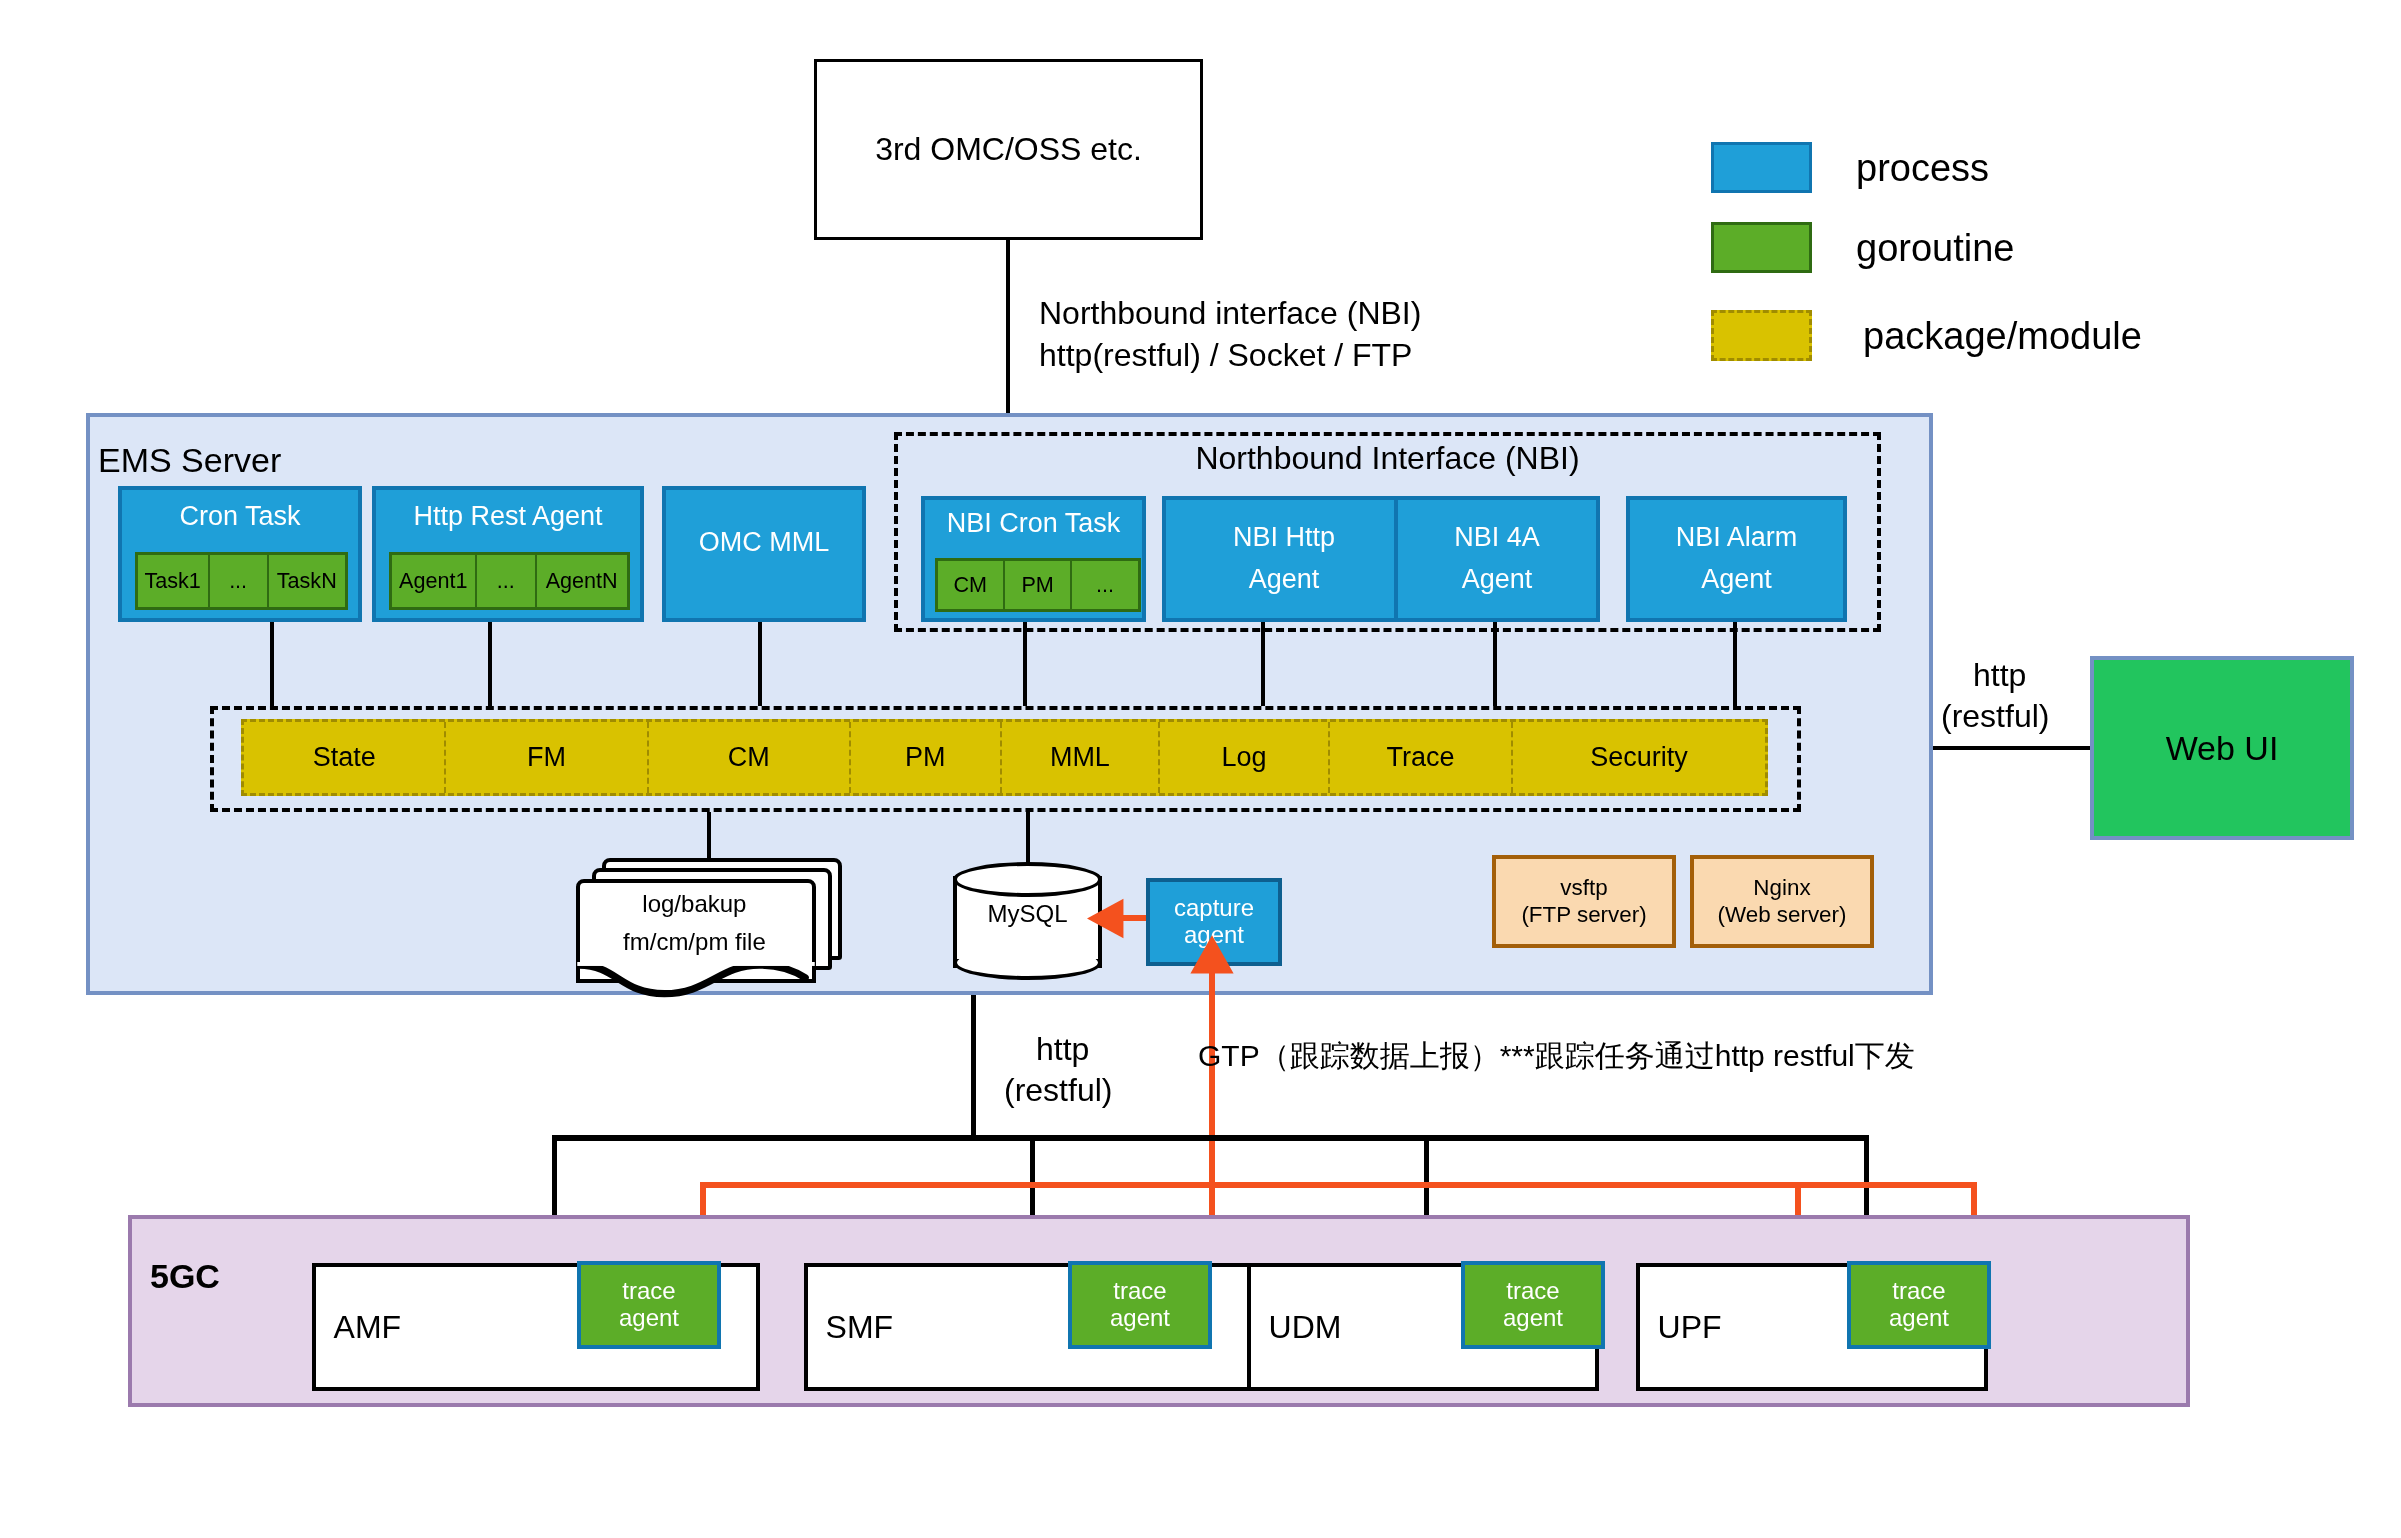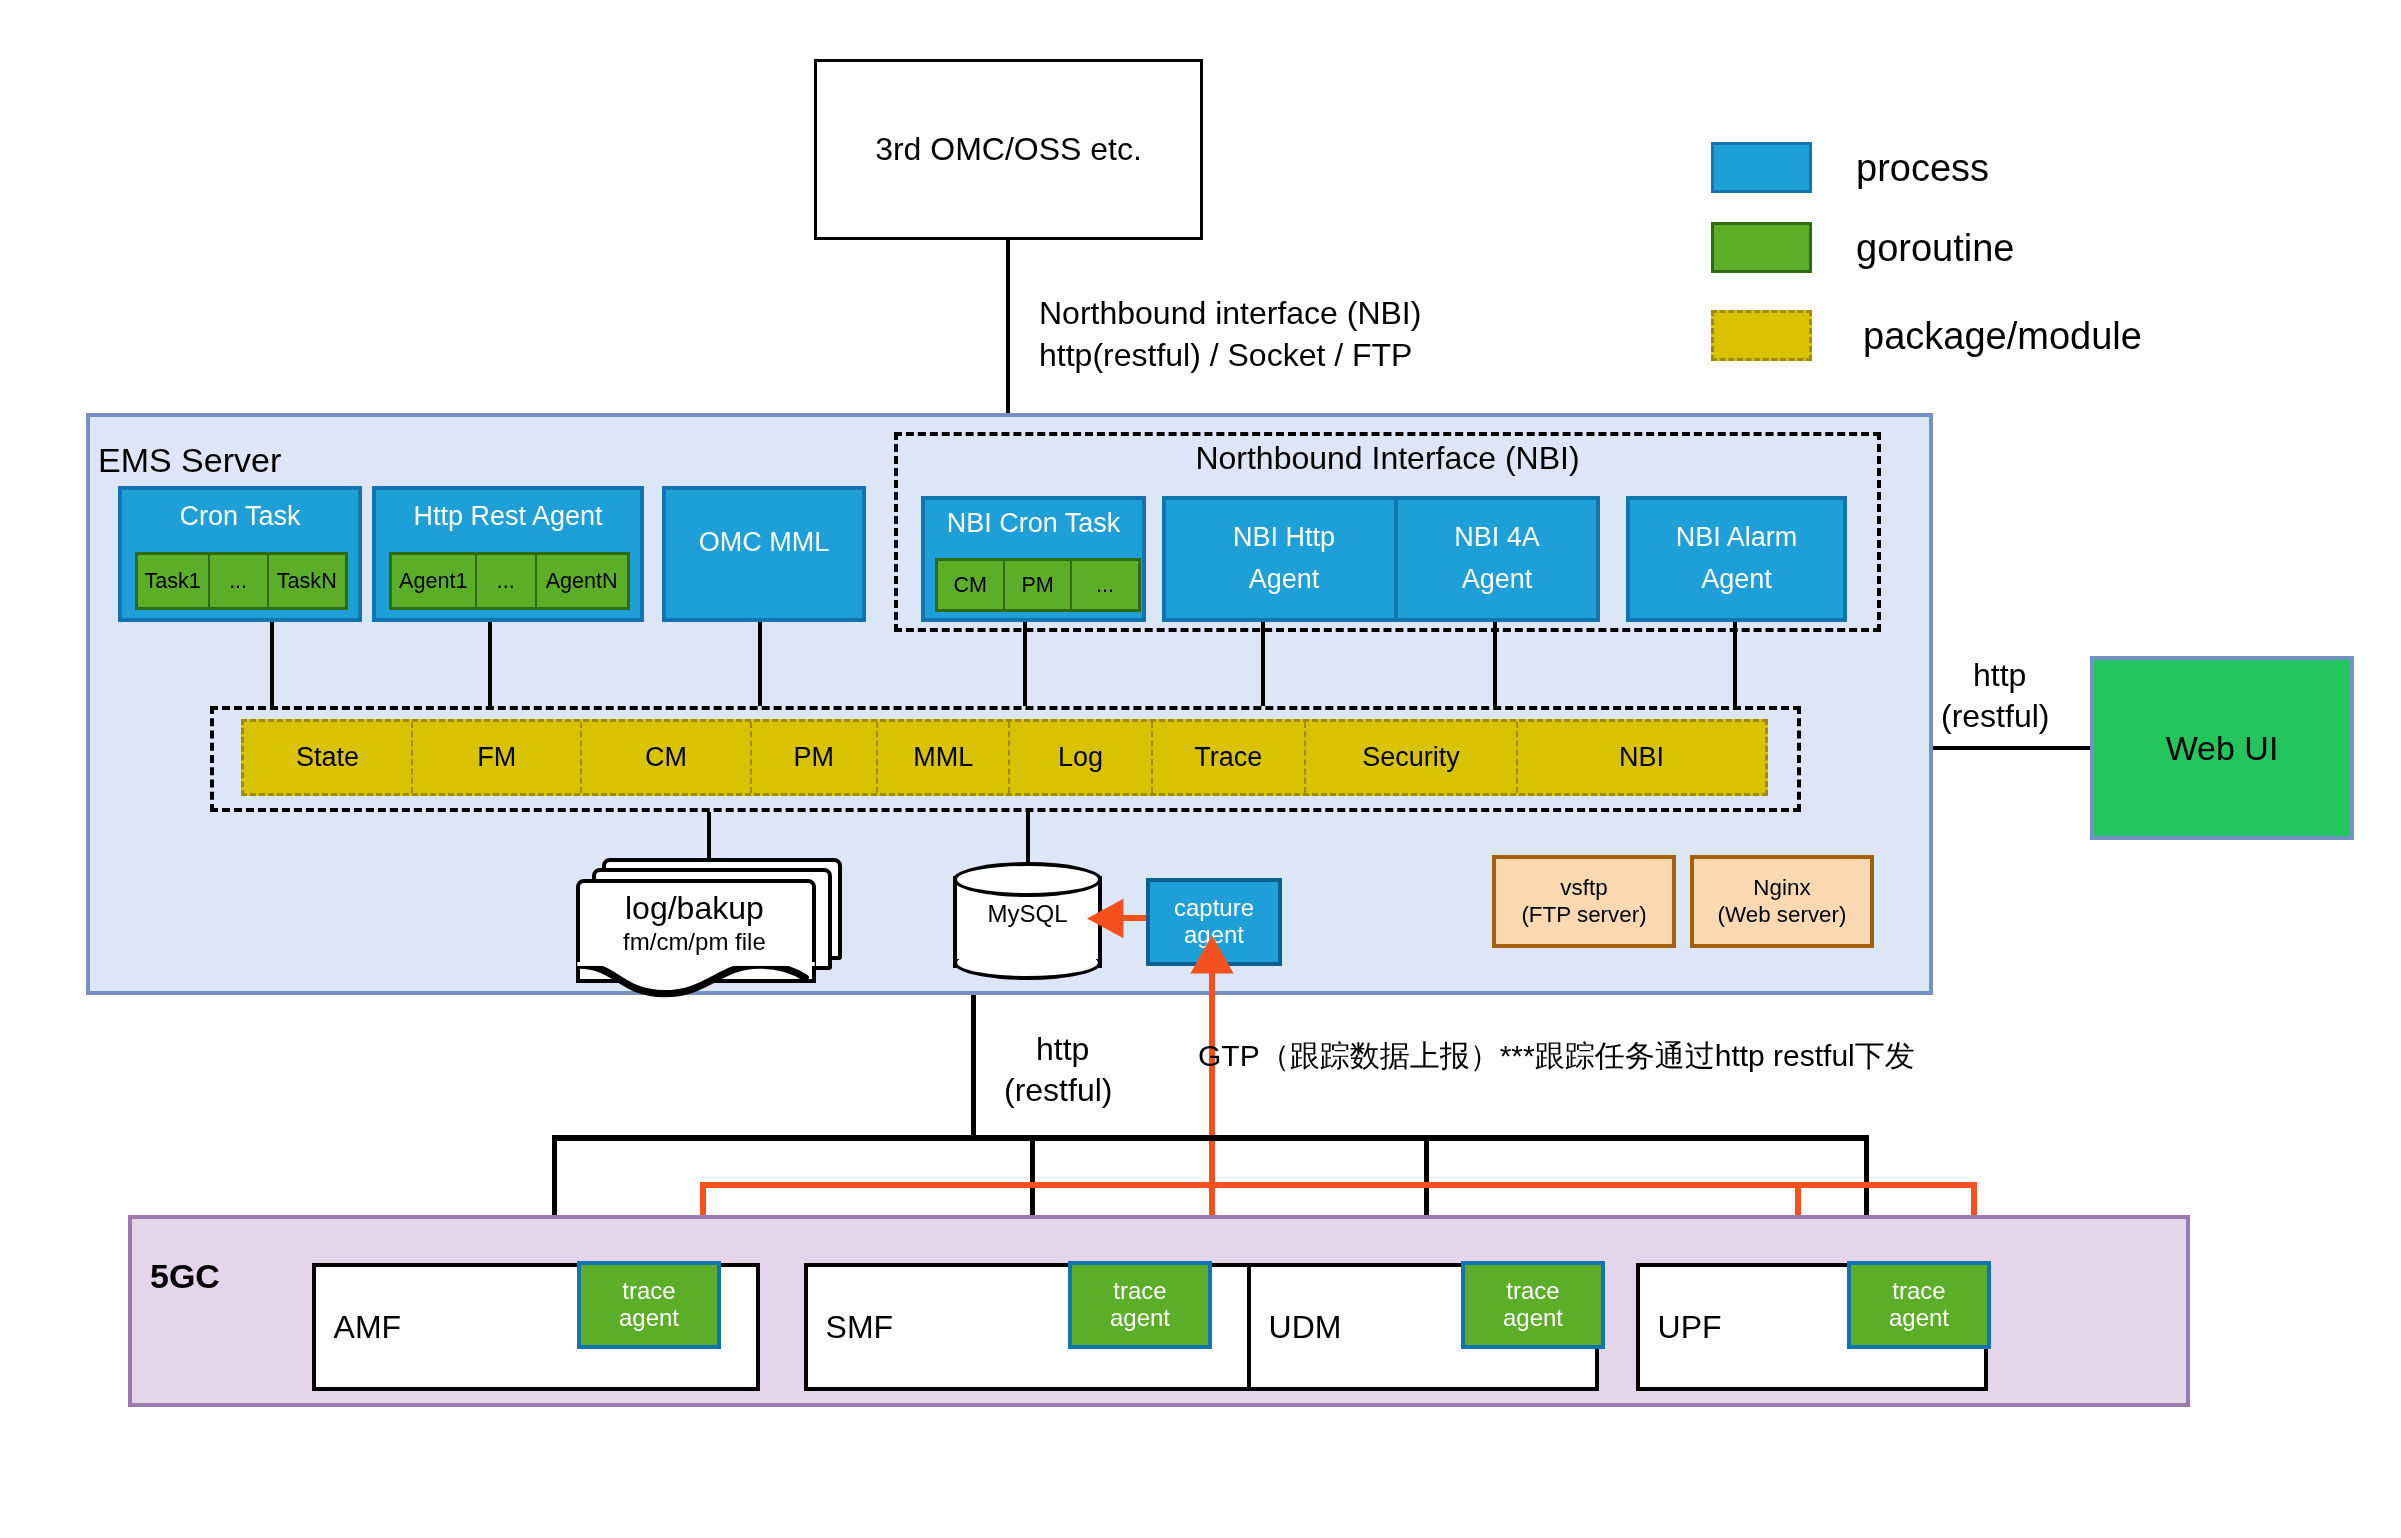--- a/index.html
+++ b/index.html
@@ -176,35 +176,34 @@
 <div class="abs" id="module-outer"></div>
 <div class="abs" id="module-bar">
   <div class="mcell" style="flex:1.05">State</div>
   <div class="mcell" style="flex:1.05">FM</div>
   <div class="mcell" style="flex:1.05">CM</div>
   <div class="mcell" style="flex:0.78">PM</div>
   <div class="mcell" style="flex:0.82">MML</div>
   <div class="mcell" style="flex:0.88">Log</div>
   <div class="mcell" style="flex:0.95">Trace</div>
   <div class="mcell" style="flex:1.32">Security</div>
-  <div class="mcell" style="flex:1.55">NBI</div>
 </div>
 
 <div class="abs ln" style="left:707px;top:812px;width:4px;height:48px;"></div>
 <div class="abs ln" style="left:1026px;top:812px;width:4px;height:50px;"></div>
 
 <div class="abs" id="docstack">
   <div class="doc-sheet" style="left:25.6px;top:0;width:232px;height:94px;border-radius:8px 8px 3.2px 3.2px;"></div>
   <div class="doc-sheet" style="left:16px;top:10.4px;width:232px;height:94px;border-radius:8px 8px 3.2px 3.2px;"></div>
   <div class="doc-sheet" style="left:0px;top:21px;width:232px;height:96px;border-radius:8px 8px 0 0;"></div>
   <svg style="position:absolute;left:0px;top:104px;width:240px;height:38px;" viewBox="0 0 300 48">
     <path d="M2,4 C50,4 55,40 110,40 C165,40 180,4 230,4 C260,4 276,12 288,20" fill="#fff" stroke="#000" stroke-width="9" stroke-linecap="round"></path>
     <rect x="0" y="0" width="300" height="5" fill="#fff"></rect>
   </svg>
-  <div style="position:absolute;left:6.4px;top:32px;width:224px;text-align:center;font-size:32px;">log/bakup</div>
+  <div style="position:absolute;left:6.4px;top:32px;width:224px;text-align:center;font-size:24px;">log/bakup</div>
   <div style="position:absolute;left:6.4px;top:70px;width:224px;text-align:center;font-size:24px;">fm/cm/pm file</div>
 </div>
 
 <div class="abs" id="db">
   <div class="db-body"></div>
   <div class="db-bot"></div>
   <div class="db-top"></div>
   <div id="db-label">MySQL</div>
 </div>
 

